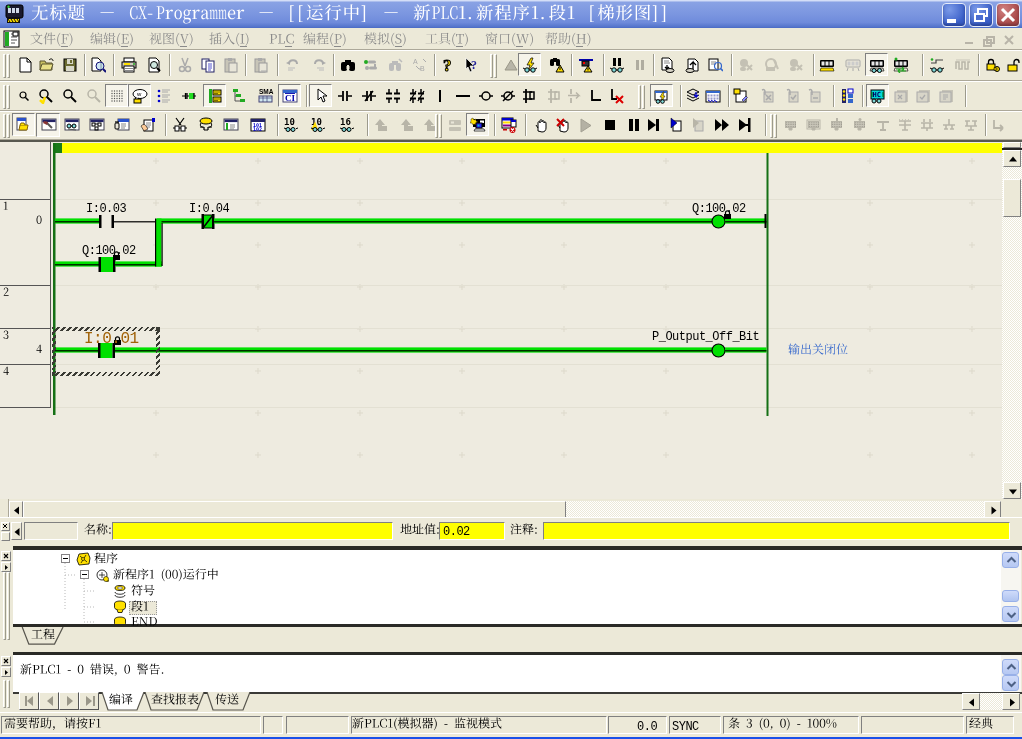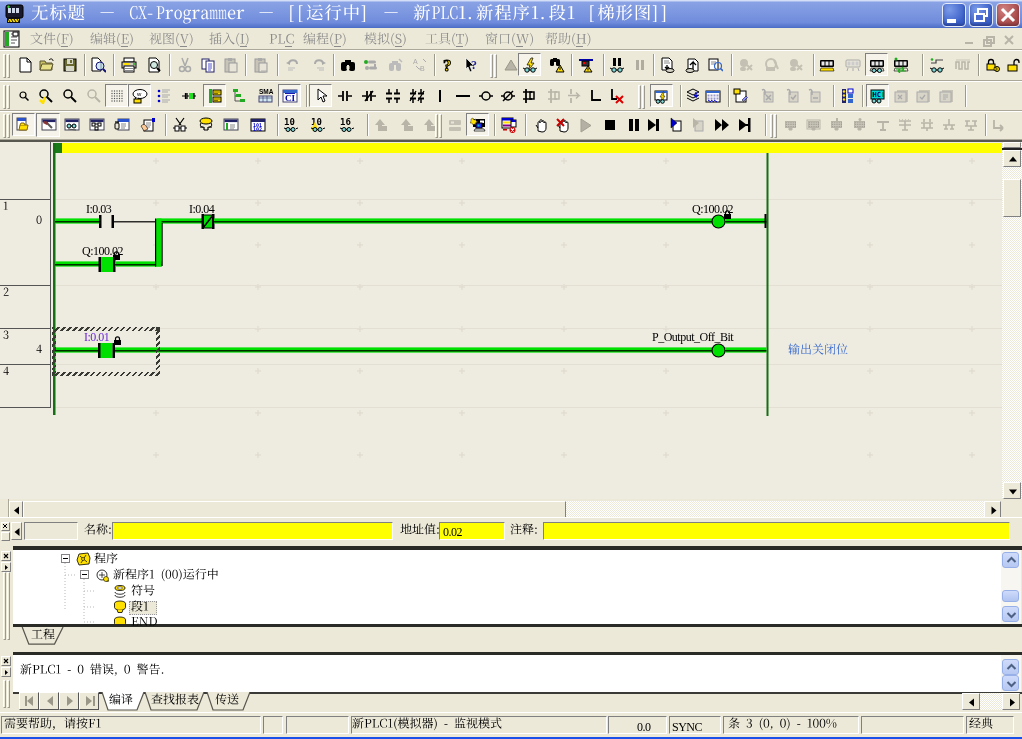--- a/index.html
+++ b/index.html
@@ -1,17 +1,17 @@
 <!DOCTYPE html>
 <html><head><meta charset="utf-8"><style>
 html,body{margin:0;padding:0}
 body{width:1022px;height:739px;overflow:hidden;position:relative;background:#ece9d8;
 font-family:"Liberation Sans",sans-serif;}
 *{box-sizing:border-box}
-.mono{font-family:Liberation Serif, serif}
+.mono{font-family:Liberation Mono, monospace}
 </style></head><body>
 <div style="position:absolute;left:0;top:0;width:1022px;height:28px;background:linear-gradient(180deg,#5c7fd4 0%,#89a2e4 8%,#7b96e0 50%,#6f8bdb 80%,#5474cb 96%,#4969c4 100%)"></div>
 <div style="position:absolute;left:0px;top:0px;width:1022px;height:2px;background:linear-gradient(180deg,#e8eefc,#98aee8)"></div>
 <svg style="position:absolute;left:5px;top:4px" width="20" height="20" viewBox="0 0 20 20">
 <rect x="1" y="1" width="17" height="13" rx="2" fill="#1a1a2e" stroke="#000"></rect>
 <rect x="3" y="4" width="3" height="5" fill="#cfd8e8"></rect>
     <rect x="7" y="4" width="3" height="5" fill="#cfd8e8"></rect>
     <rect x="11" y="4" width="3" height="5" fill="#cfd8e8"></rect>
 <circle cx="3.5" cy="2.8" r="1.2" fill="#33cc33"></circle>
 <rect x="2" y="14" width="13" height="5" fill="#111"></rect>
@@ -1036,21 +1036,21 @@
     <rect x="114" y="340" width="7" height="5" fill="#000"></rect>
     <path d="M115.5 340v-1.2a2 2 0 014 0V340" fill="none" stroke="#000" stroke-width="1.2"></path>
   </svg>
 <div style="position:absolute;left:52px;top:327px;width:108px;height:4px;background:repeating-linear-gradient(135deg,#3a3a34 0px,#3a3a34 1.7px,rgba(0,0,0,0) 1.7px,rgba(0,0,0,0) 4.2px)"></div>
 <div style="position:absolute;left:52px;top:372px;width:108px;height:4px;background:repeating-linear-gradient(135deg,#3a3a34 0px,#3a3a34 1.7px,rgba(0,0,0,0) 1.7px,rgba(0,0,0,0) 4.2px)"></div>
 <div style="position:absolute;left:52px;top:327px;width:4px;height:49px;background:repeating-linear-gradient(135deg,#3a3a34 0px,#3a3a34 1.7px,rgba(0,0,0,0) 1.7px,rgba(0,0,0,0) 4.2px)"></div>
 <div style="position:absolute;left:156px;top:327px;width:4px;height:49px;background:repeating-linear-gradient(135deg,#3a3a34 0px,#3a3a34 1.7px,rgba(0,0,0,0) 1.7px,rgba(0,0,0,0) 4.2px)"></div>
 <div class="mono" style="position:absolute;left:86px;top:202px;font-size:12px;color:#000;letter-spacing:-0.5px;white-space:pre">I:0.03</div>
 <div class="mono" style="position:absolute;left:189px;top:202px;font-size:12px;color:#000;letter-spacing:-0.5px;white-space:pre">I:0.04</div>
 <div class="mono" style="position:absolute;left:82px;top:244px;font-size:12px;color:#000;letter-spacing:-0.5px;white-space:pre">Q:100.02</div>
-<div class="mono" style="position:absolute;left:84px;top:330px;font-size:12px;color:#6d28d9;letter-spacing:-0.5px;white-space:pre">I:0.01</div>
+<div class="mono" style="position:absolute;left:84px;top:330px;font-size:16px;color:#a16207;letter-spacing:-0.5px;white-space:pre">I:0.01</div>
 <div class="mono" style="position:absolute;left:692px;top:202px;font-size:12px;color:#000;letter-spacing:-0.5px;white-space:pre">Q:100.02</div>
 <div class="mono" style="position:absolute;left:652px;top:330px;font-size:12px;color:#000;letter-spacing:-0.5px;white-space:pre">P_Output_Off_Bit</div>
 <div style="position:absolute;left:788px;top:344px;width:60px;height:15px">
     <svg width="60" height="15" viewBox="0 0 60 15" style="position:absolute;overflow:visible">
       <path d="M7.8 -0.1Q8.1 0.3 8.5 0.8Q8.9 1.2 9.4 1.6Q10 2 10.5 2.3Q11.1 2.6 11.6 2.8L11.6 3Q11.4 3 11.2 3.2Q11.1 3.3 11 3.5Q10.3 3.2 9.7 2.6Q9 2.1 8.5 1.4Q7.9 0.7 7.6 0ZM8.4 0Q8.4 0.1 8.2 0.2Q8.1 0.2 7.9 0.2Q7.2 1.4 6.1 2.3Q5.1 3.2 4.1 3.8L3.9 3.6Q4.5 3.2 5.2 2.5Q5.8 1.9 6.3 1.1Q6.9 0.3 7.3 -0.6ZM7.3 7.5V7.9H5.3V7.5ZM7.3 5.8V6.2H5.3V5.8ZM11.2 4Q11.2 4.1 11.1 4.2Q11 4.3 10.8 4.3V9.5Q10.8 9.8 10.7 10Q10.6 10.2 10.4 10.4Q10.2 10.5 9.7 10.6Q9.7 10.4 9.6 10.3Q9.6 10.1 9.5 10.1Q9.3 10 9.1 9.9Q8.9 9.8 8.6 9.8V9.6Q8.6 9.6 8.7 9.6Q8.9 9.6 9.1 9.6Q9.4 9.7 9.6 9.7Q9.8 9.7 9.8 9.7Q10 9.7 10 9.6Q10.1 9.6 10.1 9.5V3.9ZM5.4 10.3Q5.4 10.3 5.4 10.4Q5.3 10.4 5.2 10.5Q5 10.5 4.9 10.5H4.8V4.2V3.9L5.5 4.2H7.2V4.6H5.4ZM6.9 4.2 7.2 3.8 8.1 4.5Q8.1 4.5 8 4.6Q7.8 4.6 7.7 4.7V9.5Q7.7 9.7 7.6 10Q7.5 10.2 7.4 10.3Q7.2 10.4 6.8 10.4Q6.8 10.3 6.7 10.2Q6.7 10 6.6 10Q6.5 9.9 6.4 9.8Q6.3 9.8 6 9.7V9.5Q6 9.5 6.2 9.5Q6.3 9.6 6.5 9.6Q6.7 9.6 6.8 9.6Q6.9 9.6 7 9.5Q7 9.5 7 9.4V4.2ZM8.6 2.2Q8.6 2.2 8.7 2.3Q8.9 2.4 9.1 2.6Q9.3 2.8 9.5 3Q9.4 3.2 9.2 3.2H6L5.9 2.8H8.1ZM9.5 4.4Q9.5 4.5 9.4 4.6Q9.3 4.7 9.1 4.7V8.5Q9.1 8.5 8.9 8.6Q8.8 8.7 8.6 8.7H8.5V4.3ZM3.1 10.3Q3.1 10.4 2.9 10.5Q2.7 10.6 2.4 10.6H2.3V5H3.1ZM3.5 2.9Q3.5 3 3.4 3.1Q3.3 3.2 3.1 3.2V5.1Q3.1 5.1 2.9 5.1Q2.8 5.1 2.6 5.1H2.4V2.8ZM0.5 7.8Q0.8 7.7 1.5 7.5Q2.1 7.4 2.9 7.1Q3.6 6.9 4.5 6.7L4.5 6.9Q4 7.1 3.2 7.6Q2.4 8 1.3 8.5Q1.2 8.7 1.1 8.8ZM3.8 4.3Q3.8 4.3 3.9 4.4Q4.1 4.5 4.3 4.7Q4.5 4.8 4.6 5Q4.6 5.2 4.3 5.2H1.2L1.1 4.8H3.3ZM3.9 1.1Q3.9 1.1 4.1 1.2Q4.3 1.3 4.5 1.5Q4.7 1.7 4.9 1.8Q4.9 2 4.6 2H0.6L0.5 1.7H3.4ZM3.2 -0.1Q3.1 0 3 0.1Q2.9 0.2 2.6 0.1L2.8 -0.1Q2.7 0.4 2.5 1.1Q2.4 1.7 2.2 2.5Q2 3.2 1.8 4Q1.6 4.7 1.4 5.2H1.5L1.1 5.6L0.3 4.9Q0.4 4.8 0.6 4.8Q0.8 4.7 1 4.6L0.7 5.1Q0.8 4.7 1 4.2Q1.1 3.6 1.3 3Q1.5 2.4 1.6 1.8Q1.8 1.1 1.9 0.6Q2 -0 2.1 -0.4ZM14 6.2 14.2 6.3V9.5H14.3L14 10L13.1 9.3Q13.2 9.2 13.3 9.1Q13.5 9 13.6 9L13.4 9.4V6.2ZM14.7 5.6Q14.7 5.7 14.6 5.7Q14.4 5.8 14.2 5.9V6.9Q14.1 6.9 14.1 6.9Q14 6.9 13.9 6.9Q13.7 6.9 13.4 6.9V6.2V5.5ZM14.6 1.4 14.8 1.5V4.5H14.8L14.5 4.9L13.6 4.3Q13.7 4.2 13.9 4.1Q14.1 4 14.2 4L14 4.4V1.4ZM15.2 0.8Q15.2 0.9 15.1 0.9Q15 1 14.8 1.1V2.1Q14.7 2.1 14.7 2.1Q14.6 2.1 14.4 2.1Q14.3 2.1 14 2.1V1.4V0.7ZM18.8 -0.3Q18.8 -0.1 18.7 -0Q18.6 0 18.3 0.1V9.3H17.6V-0.4ZM22.4 0.8Q22.4 0.9 22.3 1Q22.2 1.1 22 1.1V4.9Q22 4.9 21.9 5Q21.8 5 21.7 5.1Q21.5 5.1 21.4 5.1H21.2V0.7ZM23 5.6Q23 5.8 22.9 5.8Q22.8 5.9 22.6 6V10.2Q22.6 10.2 22.5 10.3Q22.4 10.3 22.3 10.4Q22.1 10.4 22 10.4H21.8V5.5ZM22.3 9.1V9.5H13.8V9.1ZM21.6 4.1V4.5H14.5V4.1ZM33.4 -0Q33.4 0 33.3 0.1Q33.1 0.2 32.9 0.2Q32.7 0.5 32.4 0.9Q32 1.4 31.6 1.8Q31.2 2.2 30.9 2.5H30.6Q30.9 2.1 31.2 1.6Q31.4 1.1 31.7 0.5Q31.9 0 32.1 -0.4ZM30.3 5.4Q30.7 6.5 31.5 7.3Q32.2 8.2 33.3 8.8Q34.3 9.3 35.6 9.6L35.5 9.7Q35.3 9.8 35.1 10Q34.9 10.2 34.8 10.5Q33.6 10.1 32.7 9.4Q31.7 8.7 31.1 7.8Q30.5 6.8 30.1 5.5ZM30.3 4.4Q30.3 5.1 30.2 5.8Q30.1 6.5 29.7 7.1Q29.4 7.8 28.7 8.4Q28.1 9 27 9.6Q26 10.1 24.5 10.5L24.4 10.3Q26 9.7 27 9Q28 8.3 28.6 7.6Q29.1 6.9 29.3 6.1Q29.5 5.3 29.5 4.4V2.4H30.3ZM33.6 1.6Q33.6 1.6 33.7 1.7Q33.8 1.8 34 1.9Q34.1 2 34.3 2.2Q34.5 2.4 34.7 2.5Q34.6 2.7 34.3 2.7H25.5L25.4 2.3H33ZM34.3 4.6Q34.3 4.6 34.4 4.7Q34.5 4.8 34.7 4.9Q34.8 5.1 35 5.2Q35.2 5.4 35.4 5.5Q35.3 5.7 35.1 5.7H24.7L24.6 5.4H33.7ZM26.9 -0.4Q27.7 -0.1 28.1 0.2Q28.6 0.5 28.8 0.8Q29.1 1.1 29.1 1.4Q29.2 1.7 29.1 1.9Q29 2 28.8 2.1Q28.6 2.1 28.4 2Q28.3 1.6 28 1.2Q27.8 0.7 27.4 0.4Q27.1 -0 26.8 -0.3ZM38.1 -0.5Q38.7 -0.3 39.1 -0.1Q39.5 0.1 39.7 0.4Q39.9 0.6 39.9 0.9Q39.9 1.1 39.8 1.2Q39.7 1.4 39.6 1.4Q39.4 1.4 39.2 1.3Q39.1 1 38.9 0.7Q38.7 0.4 38.5 0.1Q38.2 -0.2 38 -0.4ZM38.4 1.2Q38.4 1.4 38.3 1.5Q38.2 1.5 37.9 1.6V10.2Q37.9 10.3 37.8 10.4Q37.8 10.4 37.6 10.5Q37.5 10.5 37.3 10.5H37.2V1.1ZM46.5 0.5V0.8H40.8L40.6 0.5ZM46 0.5 46.4 -0 47.4 0.7Q47.3 0.8 47.2 0.9Q47 0.9 46.8 1V9.4Q46.8 9.7 46.8 9.9Q46.7 10.2 46.4 10.3Q46.1 10.5 45.5 10.5Q45.5 10.3 45.4 10.2Q45.4 10 45.2 10Q45.1 9.8 44.8 9.8Q44.6 9.7 44.1 9.6V9.4Q44.1 9.4 44.3 9.5Q44.5 9.5 44.8 9.5Q45.1 9.5 45.4 9.5Q45.7 9.6 45.8 9.6Q46 9.6 46 9.5Q46.1 9.4 46.1 9.3V0.5ZM43 3.8Q42.4 5.3 41.3 6.5Q40.2 7.8 38.7 8.6L38.5 8.5Q39.4 7.8 40.1 7.1Q40.8 6.3 41.3 5.4Q41.9 4.5 42.2 3.6H43ZM43.7 1.6Q43.7 1.7 43.6 1.8Q43.5 1.8 43.3 1.9V8.5Q43.3 8.8 43.2 9Q43.1 9.3 42.9 9.4Q42.6 9.5 42 9.6Q42 9.4 41.9 9.3Q41.8 9.2 41.7 9.1Q41.5 9 41.3 8.9Q41 8.9 40.6 8.8V8.6Q40.6 8.6 40.8 8.6Q41 8.7 41.3 8.7Q41.6 8.7 41.9 8.7Q42.1 8.7 42.2 8.7Q42.4 8.7 42.5 8.7Q42.5 8.6 42.5 8.5V1.4ZM44.5 2.8Q44.5 2.8 44.7 3Q44.8 3.1 45.1 3.3Q45.3 3.5 45.5 3.7Q45.4 3.9 45.1 3.9H38.9L38.8 3.5H44ZM52.4 -0Q52.3 0.1 52.2 0.1Q52.1 0.2 51.9 0.2Q51.5 1.3 50.9 2.3Q50.4 3.4 49.8 4.2Q49.1 5.1 48.5 5.8L48.3 5.7Q48.8 4.9 49.3 3.9Q49.9 3 50.3 1.8Q50.8 0.7 51.1 -0.5ZM51.2 2.9Q51.2 3 51.1 3Q51 3.1 50.9 3.1V10.3Q50.9 10.3 50.8 10.4Q50.7 10.4 50.5 10.5Q50.4 10.5 50.2 10.5H50.1V3L50.4 2.6ZM54.3 -0.4Q54.9 -0.2 55.3 0.2Q55.7 0.5 55.9 0.8Q56 1.1 56.1 1.4Q56.1 1.7 56 1.8Q55.8 2 55.7 2Q55.5 2.1 55.3 1.9Q55.2 1.5 55.1 1.1Q54.9 0.7 54.7 0.3Q54.4 -0.1 54.1 -0.3ZM58.5 3.6Q58.4 3.7 58.3 3.8Q58.2 3.8 58 3.8Q57.8 4.7 57.4 5.7Q57.1 6.7 56.7 7.7Q56.3 8.8 55.8 9.7H55.6Q55.8 8.9 56 8.1Q56.2 7.3 56.4 6.5Q56.6 5.6 56.8 4.8Q57 4 57.1 3.3ZM52.8 3.4Q53.4 4.3 53.8 5Q54.2 5.8 54.4 6.4Q54.6 7.1 54.6 7.6Q54.6 8 54.5 8.3Q54.4 8.6 54.2 8.7Q54 8.7 53.8 8.5Q53.8 8 53.7 7.4Q53.6 6.8 53.5 6.1Q53.4 5.4 53.1 4.8Q52.9 4.1 52.6 3.5ZM58.5 8.7Q58.5 8.7 58.6 8.8Q58.7 8.9 58.9 9Q59.1 9.2 59.3 9.3Q59.4 9.5 59.6 9.6Q59.6 9.8 59.3 9.8H51.4L51.3 9.5H57.9ZM58.2 1.5Q58.2 1.5 58.3 1.6Q58.5 1.7 58.6 1.8Q58.8 2 59 2.1Q59.2 2.3 59.3 2.4Q59.3 2.5 59.2 2.6Q59.1 2.6 59 2.6H51.8L51.7 2.3H57.7Z" fill="#3366cc"></path>
     </svg>
   </div>
 <div style="position:absolute;left:1002px;top:142px;width:20px;height:358px;background:repeating-conic-gradient(#ffffff 0% 25%, #ece9d8 0% 50%) 0 0/2px 2px"></div>
 <div style="position:absolute;left:1003px;top:142px;width:18px;height:6px;background:#ece9d8;border-top:1px solid #fff;border-left:1px solid #fff;border-bottom:1px solid #808080;border-right:1px solid #808080;"></div>
 <div style="position:absolute;left:1002px;top:148px;width:20px;height:2px;background:#222"></div>

